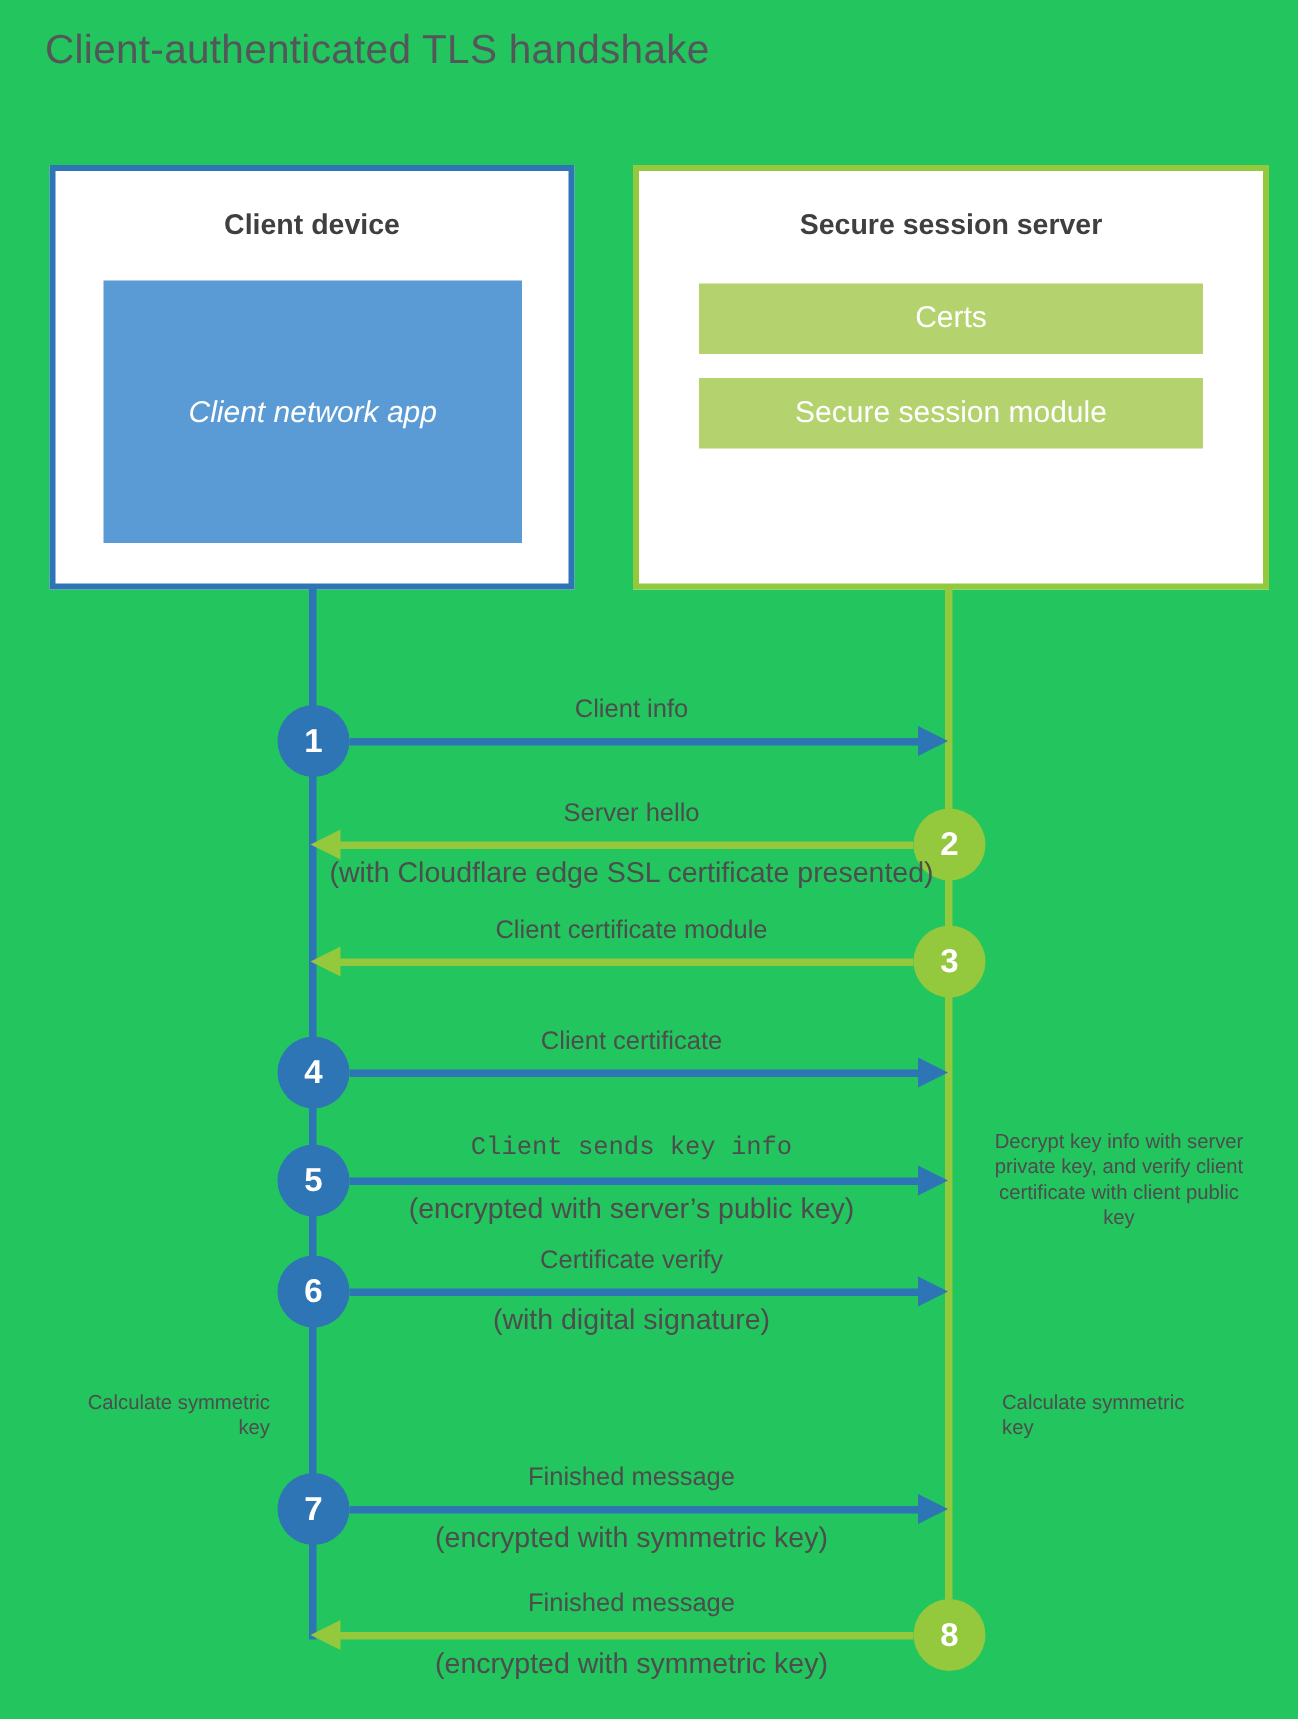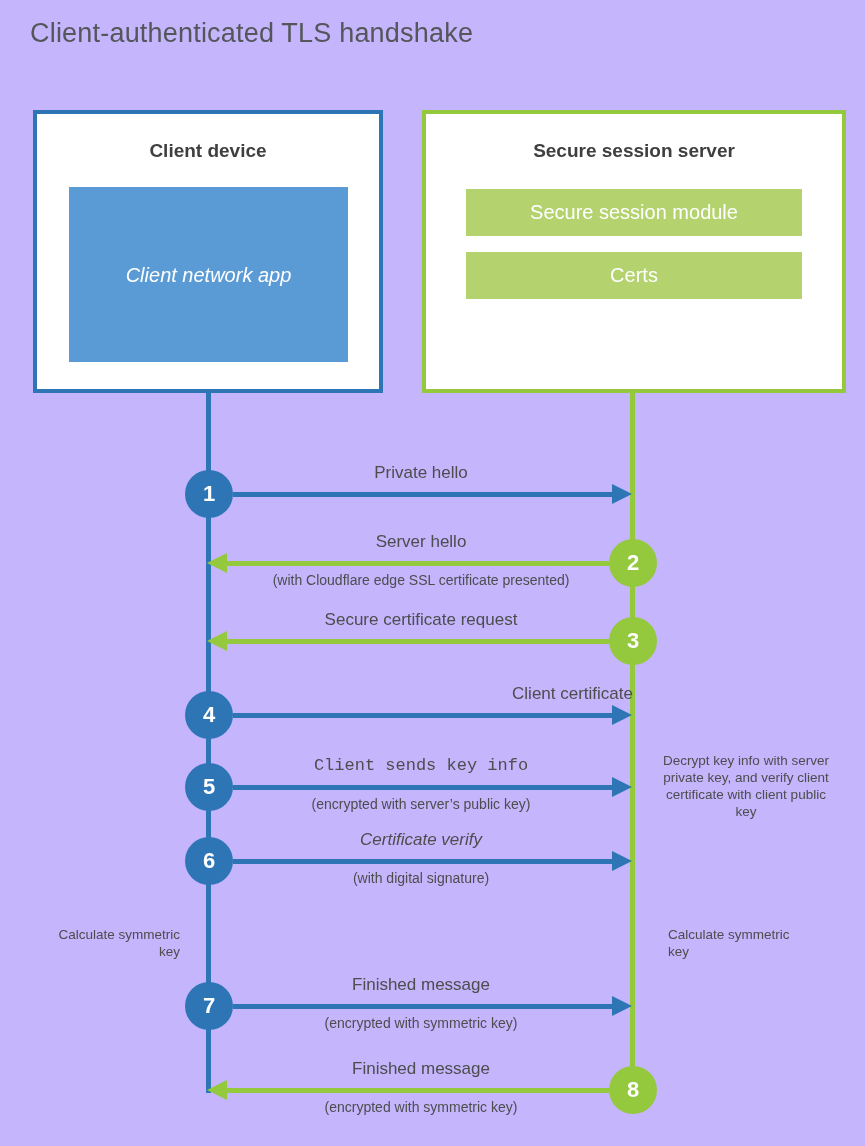--- a/index.html
+++ b/index.html
@@ -12,21 +12,21 @@
     --title-text: #54565a;
     --white: #ffffff;
   }
   * { margin: 0; padding: 0; box-sizing: border-box; }
   html, body { background: #ffffff; }
   body {
     font-family: "Liberation Sans", sans-serif;
     width: 865px; height: 1146px;
     position: relative; overflow: hidden;
   }
-  .canvas { position: absolute; inset: 0; width: 865px; height: 1146px; background: #c4b5fd; }
+  .canvas { position: absolute; inset: 0; width: 865px; height: 1146px; background: #22c55e; }
 
   .page-title {
     position: absolute; left: 30px; top: 18px;
     font-size: 27px; font-weight: 300; color: var(--title-text);
     letter-spacing: 0.2px;
   }
 
   
   .box { position: absolute; top: 110px; height: 283px; background: #fff; }
   .client-box { left: 33px; width: 350px; border: 4px solid var(--blue); }
@@ -68,21 +68,21 @@
     color: var(--white); font-size: 22px; font-weight: bold;
   }
   .circle-blue { background: var(--blue); }
   .circle-green { background: var(--green); }
   .step-label {
     position: absolute; left: 209px; width: 424px; text-align: center;
     font-size: 17px; color: var(--label-text);
   }
   .step-sublabel {
     position: absolute; left: 209px; width: 424px; text-align: center;
-    font-size: 14px; color: var(--label-text);
+    font-size: 19px; color: var(--label-text);
   }
 
   
   .note { position: absolute; font-size: 13.5px; line-height: 17px; color: var(--label-text); }
   .note-decrypt { left: 656px; top: 752px; width: 180px; text-align: center; }
   .note-calc-left { left: 58px; top: 926px; width: 122px; text-align: right; }
   .note-calc-right { left: 668px; top: 926px; width: 130px; text-align: left; }
 </style>
 </head>
 <body>
@@ -95,54 +95,54 @@
     <div class="box-title">Client device</div>
   </div>
   <div class="client-app">
     <span>Client network app</span>
   </div>
 
   <div class="box server-box">
     <div class="box-title">Secure session server</div>
   </div>
   <div class="server-bars" id="server-bars">
+      <div class="server-bar">Certs</div>
       <div class="server-bar">Secure session module</div>
-      <div class="server-bar">Certs</div>
     </div>
 
   <div class="vline vline-blue"></div>
   <div class="vline vline-green"></div>
 
   <div id="steps-layer">
       <div class="hline bg-blue" style="left: 233px; width: 380px; top: 492px;"></div>
       <div class="head head-right" style="left: 612px; top: 484px;"></div>
       <div class="circle circle-blue" style="left: 185px; top: 470px;">1</div>
-      <div class="step-label" style="top: 463px;">Private hello</div>
+      <div class="step-label" style="top: 463px;">Client info</div>
       <div class="hline bg-green" style="left: 226px; width: 383px; top: 561px;"></div>
       <div class="head head-left" style="left: 207px; top: 553px;"></div>
       <div class="circle circle-green" style="left: 609px; top: 539px;">2</div>
       <div class="step-label" style="top: 532px;">Server hello</div>
       <div class="step-sublabel" style="top: 572px;">(with Cloudflare edge SSL certificate presented)</div>
       <div class="hline bg-green" style="left: 226px; width: 383px; top: 639px;"></div>
       <div class="head head-left" style="left: 207px; top: 631px;"></div>
       <div class="circle circle-green" style="left: 609px; top: 617px;">3</div>
-      <div class="step-label" style="top: 610px;">Secure certificate request</div>
+      <div class="step-label" style="top: 610px;">Client certificate module</div>
       <div class="hline bg-blue" style="left: 233px; width: 380px; top: 713px;"></div>
       <div class="head head-right" style="left: 612px; top: 705px;"></div>
       <div class="circle circle-blue" style="left: 185px; top: 691px;">4</div>
-      <div class="step-label" style="top: 684px; text-align: right;">Client certificate</div>
+      <div class="step-label" style="top: 684px;">Client certificate</div>
       <div class="hline bg-blue" style="left: 233px; width: 380px; top: 785px;"></div>
       <div class="head head-right" style="left: 612px; top: 777px;"></div>
       <div class="circle circle-blue" style="left: 185px; top: 763px;">5</div>
       <div class="step-label" style="top: 756px; font-family: Liberation Mono, monospace;">Client sends key info</div>
       <div class="step-sublabel" style="top: 796px; text-align: center;">(encrypted with server’s public key)</div>
       <div class="hline bg-blue" style="left: 233px; width: 380px; top: 859px;"></div>
       <div class="head head-right" style="left: 612px; top: 851px;"></div>
       <div class="circle circle-blue" style="left: 185px; top: 837px;">6</div>
-      <div class="step-label" style="top: 830px; font-style: italic;">Certificate verify</div>
+      <div class="step-label" style="top: 830px;">Certificate verify</div>
       <div class="step-sublabel" style="top: 870px;">(with digital signature)</div>
       <div class="hline bg-blue" style="left: 233px; width: 380px; top: 1004px;"></div>
       <div class="head head-right" style="left: 612px; top: 996px;"></div>
       <div class="circle circle-blue" style="left: 185px; top: 982px;">7</div>
       <div class="step-label" style="top: 975px;">Finished message</div>
       <div class="step-sublabel" style="top: 1015px;">(encrypted with symmetric key)</div>
       <div class="hline bg-green" style="left: 226px; width: 383px; top: 1088px;"></div>
       <div class="head head-left" style="left: 207px; top: 1080px;"></div>
       <div class="circle circle-green" style="left: 609px; top: 1066px;">8</div>
       <div class="step-label" style="top: 1059px;">Finished message</div>

